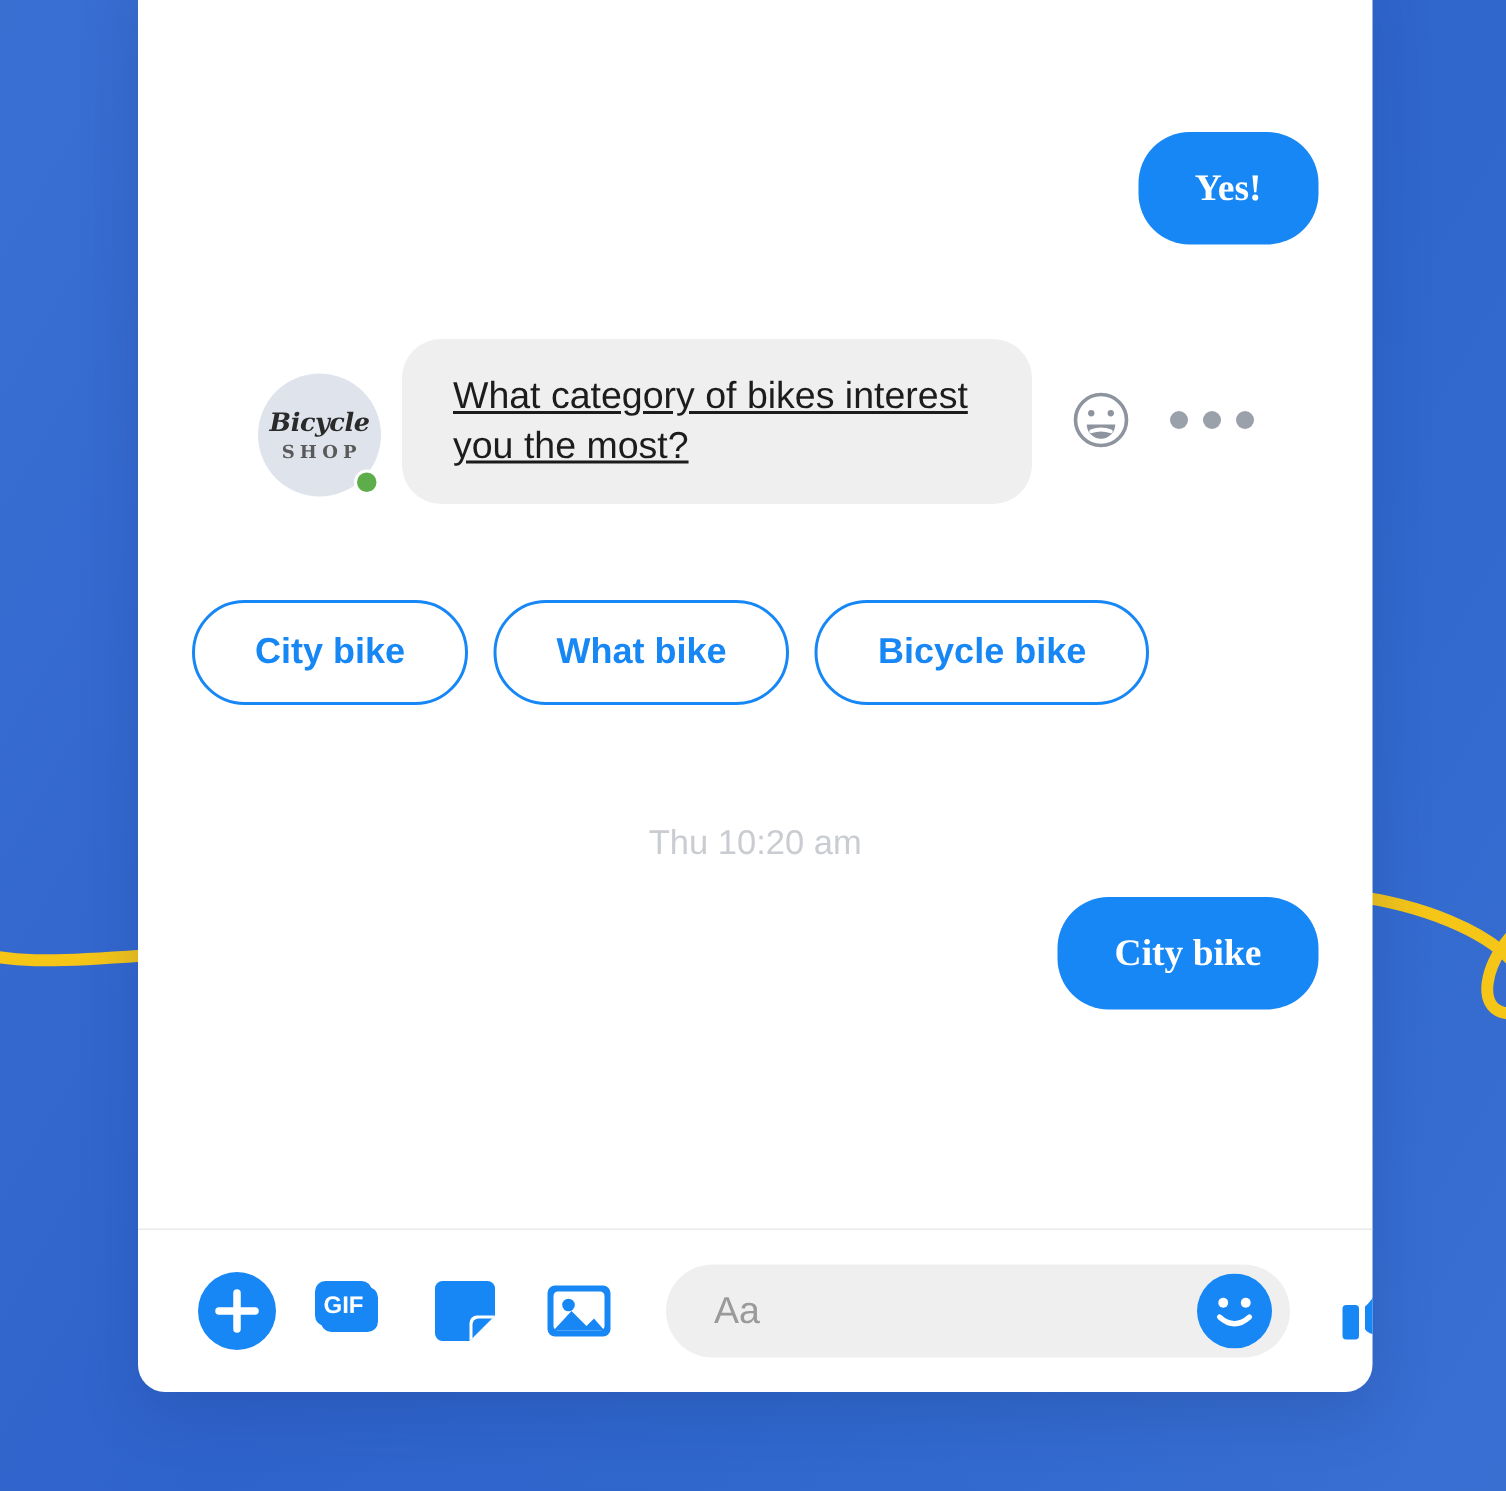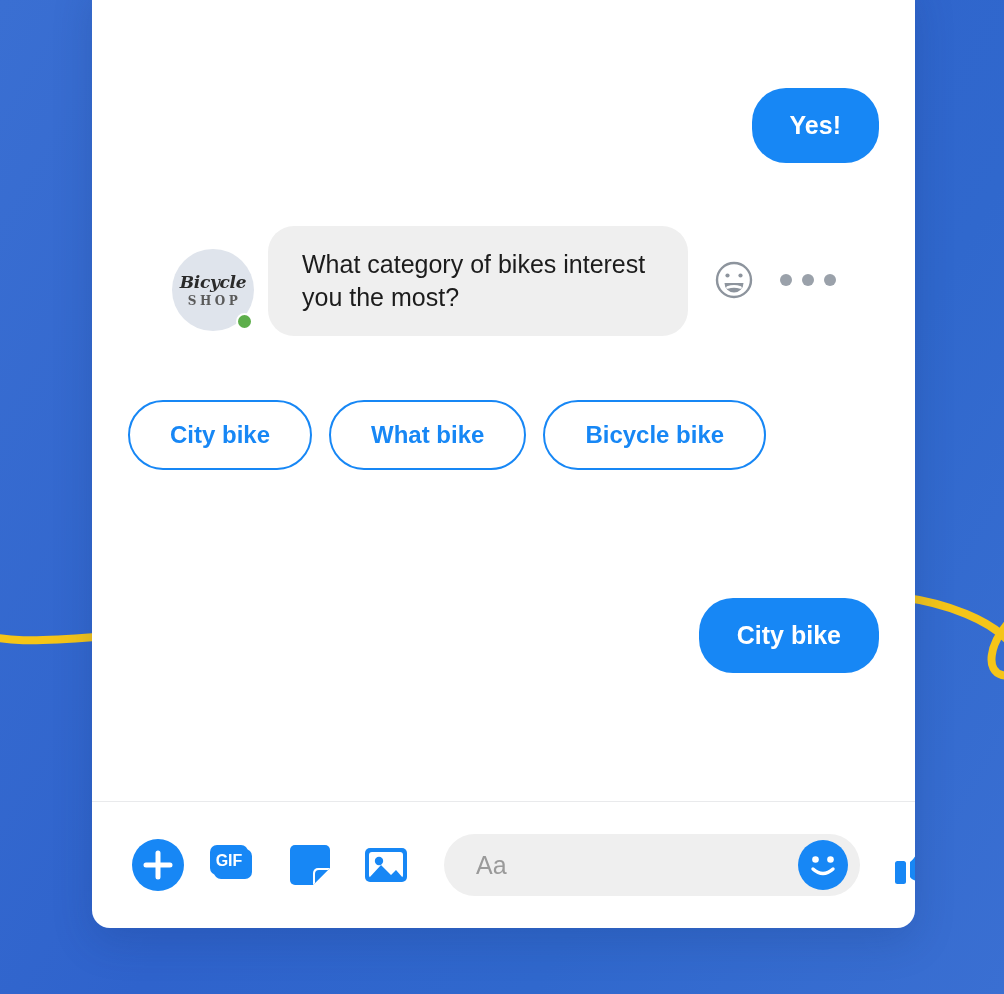--- a/index.html
+++ b/index.html
@@ -44,21 +44,21 @@
     position: relative;
     padding: 0 36px;
   }
 
   
   .row {
     display: flex;
     align-items: flex-start;
     position: absolute;
   }
-  .row-out { justify-content: flex-start; right: 36px; }
+  .row-out { justify-content: flex-start; right: 36px; font-family: Liberation Serif, serif; }
   .row-in  { left: 36px; margin-left: 44px; }
 
   
   .bubble {
     border-radius: 26px;
     font-size: 25px;
     line-height: 1.32;
     font-weight: 700;
     white-space: nowrap;
   }
@@ -69,20 +69,21 @@
     border-radius: 34px;
   }
   .bubble-in {
     background: #efefef;
     color: #1c1c1c;
     padding: 22px 34px;
     font-weight: 400;
     border-radius: 26px;
     white-space: normal;
     max-width: 420px;
+    text-decoration: underline;
   }
 
   
   .avatar-wrap {
     position: relative;
     width: 82px;
     height: 82px;
     flex: 0 0 82px;
     margin-right: 14px;
     margin-top: 23px;
@@ -174,21 +175,21 @@
     right: 0;
     top: 572px;
     text-align: center;
     font-size: 23px;
     color: #c9ccd1;
   }
 
   
   .composer {
     flex: 0 0 auto;
-    height: 127px;
+    height: 109px;
     border-top: 1px solid #e9eaec;
     display: flex;
     align-items: center;
     padding: 10px 40px;
     gap: 24px;
   }
   .tool-icon {
     flex: 0 0 auto;
     cursor: pointer;
     display: block;
@@ -263,20 +264,21 @@
         </span>
       </div>
     </div>
 
     <div class="quick-replies">
       <button class="qr-btn">City bike</button>
       <button class="qr-btn">What bike</button>
       <button class="qr-btn">Bicycle bike</button>
     </div>
 
+    <div class="timestamp">Thu 10:20 am</div>
 
     <div class="row row-out" style="top:622px;">
       <div class="bubble bubble-out">City bike</div>
     </div>
 
   </div>
 
   <div class="composer">
 
     <svg class="tool-icon" width="52" height="52" viewBox="0 0 52 52">

